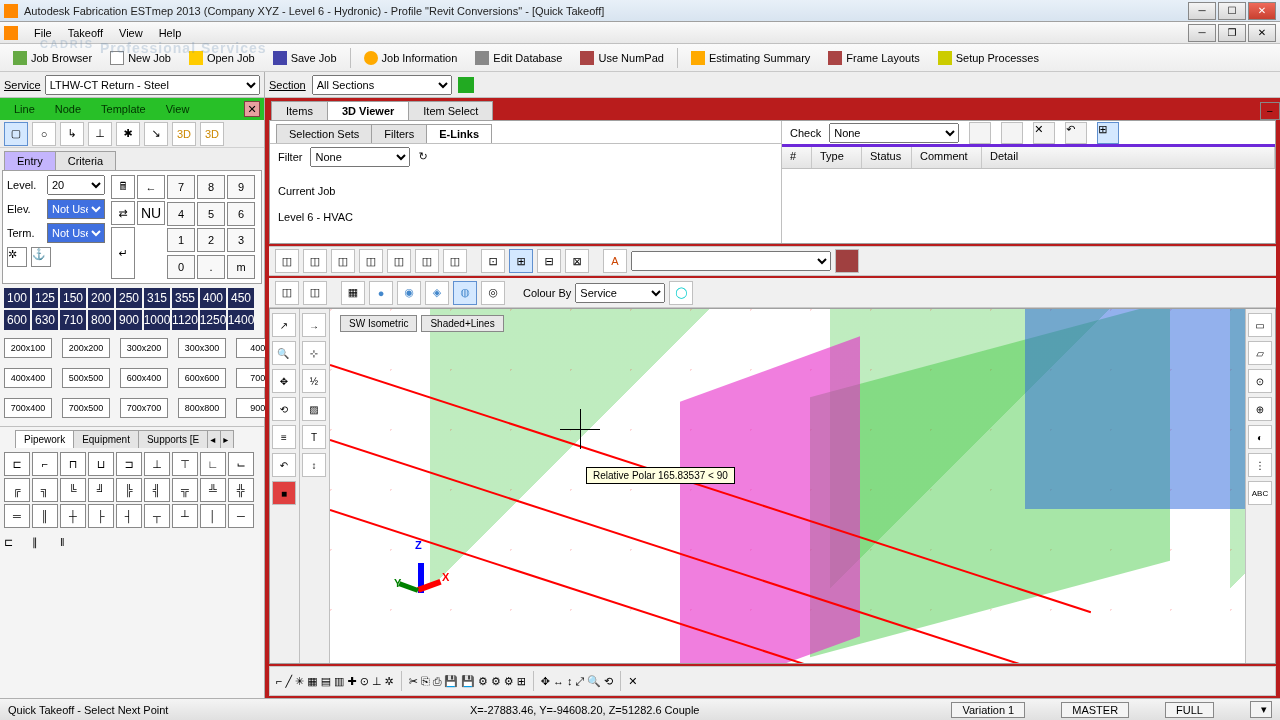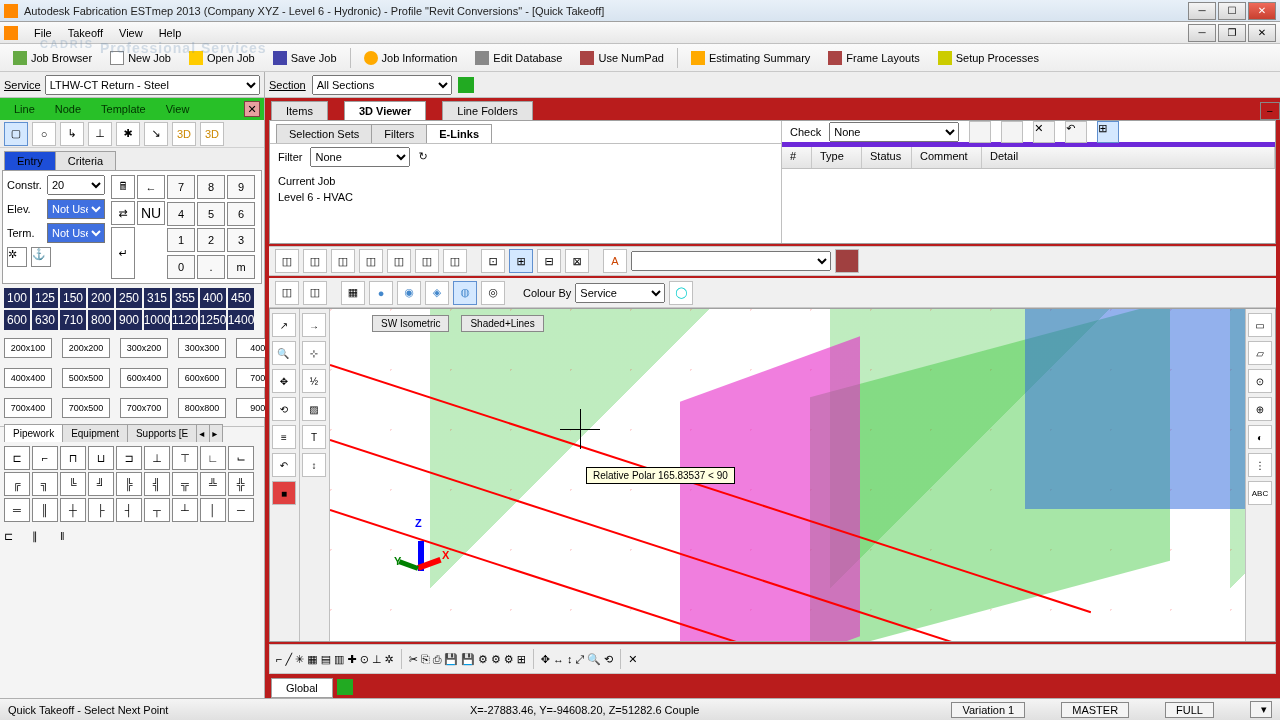--- a/index.html
+++ b/index.html
@@ -24,77 +24,77 @@
 .service-row { height: 26px; display: flex; align-items: center; padding: 0 4px; gap: 4px; background: #eee; border-bottom: 1px solid #c0c0c0; }
 .service-row label { text-decoration: underline; }
 .service-row select { flex: 1; height: 20px; font-size: 11px; }
 .green-tabs { height: 22px; background: #28c028; display: flex; align-items: center; padding: 0 4px; }
 .green-tabs .gtab { padding: 2px 10px; color: #003300; cursor: pointer; }
 .green-tabs .close-x { margin-left: auto; width: 16px; height: 16px; background: #e8a0a0; border: 1px solid #804040; text-align: center; line-height: 14px; }
 .tool-row { height: 28px; display: flex; align-items: center; padding: 0 4px; gap: 4px; background: #eee; border-bottom: 1px solid #d0d0d0; }
 .tool-row .tb { width: 24px; height: 24px; border: 1px solid #c0c0c0; background: #fff; display: flex; align-items: center; justify-content: center; cursor: pointer; }
 .tool-row .tb.active { background: #d4e8ff; border-color: #6090d0; }
 .entry-tabs { height: 22px; display: flex; align-items: flex-end; background: #eee; padding-left: 4px; }
-.entry-tabs .etab { padding: 3px 12px; border: 1px solid #a0a0a0; border-bottom: none; background: #1d4ed8; margin-right: -1px; }
+.entry-tabs .etab { padding: 3px 12px; border: 1px solid #a0a0a0; border-bottom: none; background: #c4b5fd; margin-right: -1px; }
 .entry-tabs .etab.inactive { background: #e4e4e4; }
 .entry-panel { background: #fff; border: 1px solid #a0a0a0; margin: 0 2px; padding: 4px; }
 .entry-row { display: flex; align-items: center; gap: 4px; margin-bottom: 4px; }
 .entry-row label { width: 36px; }
 .entry-row select { width: 58px; height: 20px; }
 .entry-row select.blue { background: #4070e0; color: white; }
 .numpad { display: grid; grid-template-columns: repeat(3,28px); gap: 2px; }
 .numpad .key { height: 24px; border: 1px solid #888; background: #f8f8f8; display: flex; align-items: center; justify-content: center; cursor: pointer; }
 .entry-grid { display: flex; gap: 6px; }
 .size-grid { display: grid; grid-template-columns: repeat(9,26px); gap: 2px; padding: 4px; }
 .size-grid .sz { height: 20px; background: #202858; color: white; font-size: 12px; display: flex; align-items: center; justify-content: center; cursor: pointer; }
 .size-grid2 { display: grid; grid-template-columns: repeat(5,48px); gap: 10px; padding: 4px; }
 .size-grid2 .sz { height: 20px; background: #fff; border: 1px solid #888; font-size: 9px; display: flex; align-items: center; justify-content: center; cursor: pointer; }
-.pipe-tabs { height: 16px; display: flex; align-items: flex-end; padding-left: 4px; border-top: 1px solid #c0c0c0; margin-top: 4px; }
+.pipe-tabs { height: 22px; display: flex; align-items: flex-end; padding-left: 15px; border-top: 1px solid #c0c0c0; margin-top: 4px; }
 .pipe-tabs .ptab { padding: 3px 8px; border: 1px solid #a0a0a0; border-bottom: none; background: #fff; margin-right: -1px; font-size: 10px; }
 .pipe-tabs .ptab.inactive { background: #e4e4e4; }
 .pipe-icons { display: grid; grid-template-columns: repeat(9,26px); gap: 2px; padding: 4px; }
 .pipe-icons .pi { height: 24px; border: 1px solid #888; background: #fff; cursor: pointer; display:flex; align-items:center; justify-content:center; }
 .pipe-icons2 { display: grid; grid-template-columns: repeat(3,26px); gap: 2px; padding: 4px; }
 .right-area { flex: 1; display: flex; flex-direction: column; background: #b91c1c; }
 .section-row { height: 26px; display: flex; align-items: center; padding: 0 4px; gap: 6px; background: #eee; border-bottom: 1px solid #c0c0c0; }
 .section-row label { text-decoration: underline; }
 .section-row select { width: 140px; height: 20px; }
-.main-tabs { height: 22px; display: flex; align-items: flex-end; padding-left: 6px; gap: 17px; }
+.main-tabs { height: 22px; display: flex; align-items: flex-end; padding-left: 6px; }
 .main-tabs .mtab { padding: 3px 14px; border: 1px solid #a0a0a0; border-bottom: none; background: #e4e4e4; margin-right: -1px; cursor: pointer; }
 .main-tabs .mtab.active { background: #fff; font-weight: bold; }
 .viewer-top { border: 1px solid #a0a0a0; margin: 0 4px; background: #fff; display: flex; }
 .viewer-top-left { flex: 1; padding: 0; }
 .sub-tabs { height: 22px; display: flex; align-items: flex-end; padding-left: 6px; }
 .sub-tabs .stab { padding: 3px 12px; border: 1px solid #a0a0a0; border-bottom: none; background: #e4e4e4; margin-right: -1px; }
 .sub-tabs .stab.active { background: #fff; font-weight: bold; }
 .filter-row { height: 26px; display: flex; align-items: center; gap: 8px; padding: 0 8px; border-top: 1px solid #c0c0c0; }
 .filter-row select { width: 100px; height: 20px; }
 .job-list { padding: 4px 8px; height: 54px; }
-.job-list div { line-height: 16px; }
+.job-list div { line-height: 16px; margin-top: 10px; }
 .viewer-top-right { width: 494px; border-left: 1px solid #c0c0c0; }
-.check-row { height: 26px; display: flex; align-items: center; gap: 8px; padding: 0 8px; border-bottom: 5px solid #6d28d9; }
+.check-row { height: 26px; display: flex; align-items: center; gap: 8px; padding: 0 8px; border-bottom: 3px solid #6d28d9; }
 .check-row select { width: 130px; height: 20px; }
 .check-row .ib { width: 22px; height: 22px; border: 1px solid #c0c0c0; background: #f4f4f4; margin-left: 2px; cursor: pointer; }
 .grid-header { display: flex; height: 22px; background: linear-gradient(#f8f8f8,#e4e4e4); border-bottom: 1px solid #c0c0c0; }
 .grid-header .gh { padding: 3px 8px; border-right: 1px solid #c8c8c8; }
 .viewer-toolbar { height: 30px; display: flex; align-items: center; padding: 0 6px; gap: 4px; background: #f0f0f0; border-top: 1px solid #c8c8c8; border-bottom: 1px solid #c8c8c8; margin: 2px 4px 0 4px; }
 .viewer-toolbar .vb { width: 24px; height: 24px; border: 1px solid #c0c0c0; background: #fff; cursor: pointer; display:flex;align-items:center;justify-content:center; }
 .viewer-toolbar .vb.active { background: #d4e8ff; border-color: #6090d0; }
 .viewer-toolbar select { height: 20px; }
 .viewer-canvas { flex: 1; margin: 0 4px; position: relative; background: #fff; border: 1px solid #a0a0a0; overflow: hidden; }
 .canvas-img { position: absolute; inset: 0; background:
   linear-gradient(135deg, rgba(255,0,0,0.15) 0 2px, transparent 2px 30px) 0 0/60px 60px,
   linear-gradient(135deg, rgba(0,180,0,0.25) 0 40%, transparent 40%) 100px -40px/400px 400px,
   #fff;
 }
 .duct-magenta { position: absolute; width: 180px; height: 300px; left: 350px; top: 60px; background: rgba(230,40,200,0.6); transform: skewY(-20deg); }
 .duct-green { position: absolute; width: 360px; height: 260px; left: 480px; top: 40px; background: rgba(60,200,60,0.45); transform: skewY(-15deg); }
 .duct-blue { position: absolute; width: 220px; height: 200px; right: 0; top: 0; background: rgba(40,100,220,0.5); }
 .red-line { position: absolute; height: 2px; background: red; width: 800px; transform-origin: left; }
-.view-badges { position: absolute; top: 6px; left: 10px; display: flex; gap: 12px; margin-left: 32px; }
+.view-badges { position: absolute; top: 6px; left: 10px; display: flex; gap: 4px; }
 .view-badges .vg { padding: 2px 8px; border: 1px solid #888; background: #e8e8e8; font-size: 10px; }
 .tooltip { position: absolute; top: 158px; left: 256px; background: #ffffe0; border: 1px solid #000; padding: 2px 6px; font-size: 10px; z-index: 10; }
 .crosshair { position: absolute; top: 120px; left: 250px; pointer-events: none; }
 .crosshair::before, .crosshair::after { content:''; position:absolute; background:#000; }
 .crosshair::before { width:40px; height:1px; left:-20px; top:0; }
 .crosshair::after { width:1px; height:40px; left:0; top:-20px; }
 .left-vtool { position: absolute; left: 0; top: 0; bottom: 0; width: 30px; background: #f0f0f0; border-right: 1px solid #c0c0c0; display: flex; flex-direction: column; gap: 4px; padding: 4px 2px; }
 .left-vtool2 { position: absolute; left: 30px; top: 0; bottom: 0; width: 30px; background: #f0f0f0; border-right: 1px solid #c0c0c0; display: flex; flex-direction: column; gap: 4px; padding: 4px 2px; }
 .right-vtool { position: absolute; right: 0; top: 0; bottom: 0; width: 30px; background: #f0f0f0; border-left: 1px solid #c0c0c0; display: flex; flex-direction: column; gap: 4px; padding: 4px 2px; }
 .vb2 { width: 24px; height: 24px; border: 1px solid #c0c0c0; background: #fff; cursor: pointer; display:flex;align-items:center;justify-content:center;font-size:10px; }
@@ -210,21 +210,21 @@
       <div class="tb" style="color:#c80;">3D</div>
     </div>
     <div class="entry-tabs">
       <div class="etab">Entry</div>
       <div class="etab inactive">Criteria</div>
     </div>
     <div class="entry-panel">
       <div class="entry-grid">
         <div>
           <div class="entry-row">
-              <label>Constr.</label>
+              <label>Level.</label>
               <select><option>20</option></select>
             </div>
           <div class="entry-row">
               <label>Elev.</label>
               <select class="blue"><option>Not Used</option></select>
             </div>
           <div class="entry-row">
               <label>Term.</label>
               <select class="blue"><option>Not Used</option></select>
             </div>
@@ -342,21 +342,21 @@
 
   <div class="right-area">
     <div class="section-row">
       <label>Section</label>
       <select><option>All Sections</option></select>
       <div style="width:16px;height:16px;background:#2a2;"></div>
     </div>
     <div class="main-tabs">
       <div class="mtab">Items</div>
       <div class="mtab active">3D Viewer</div>
-      <div class="mtab">Line Folders</div>
+      <div class="mtab">Item Select</div>
       <div style="margin-left:auto;padding:2px 6px;border:1px solid #888;">−</div>
     </div>
     <div class="viewer-top">
       <div class="viewer-top-left">
         <div class="sub-tabs">
           <div class="stab">Selection Sets</div>
           <div class="stab">Filters</div>
           <div class="stab active">E-Links</div>
         </div>
         <div class="filter-row">
@@ -502,24 +502,20 @@
         <div class="vb">✥</div>
         <div class="vb">↔</div>
         <div class="vb">↕</div>
         <div class="vb">⤢</div>
         <div class="vb">🔍</div>
         <div class="vb">⟲</div>
         <div style="width: 1px; height: 20px; background: rgb(192, 192, 192); margin: 0px 4px;"></div>
         <div class="vb">✕</div>
       </div>
 
-    <div class="global-tab">
-      <div class="gtab">Global</div>
-      <div style="width:16px;height:16px;background:#2a2;margin-left:4px;align-self:center;"></div>
-    </div>
   </div>
 </div>
 
 <div class="statusbar">
   <div class="status-left">Quick Takeoff - Select Next Point</div>
   <div>X=-27883.46, Y=-94608.20, Z=51282.6 Couple</div>
   <div style="width:180px;"></div>
   <div class="btn">Variation 1</div>
   <div class="btn">MASTER</div>
   <div class="btn">FULL</div>

